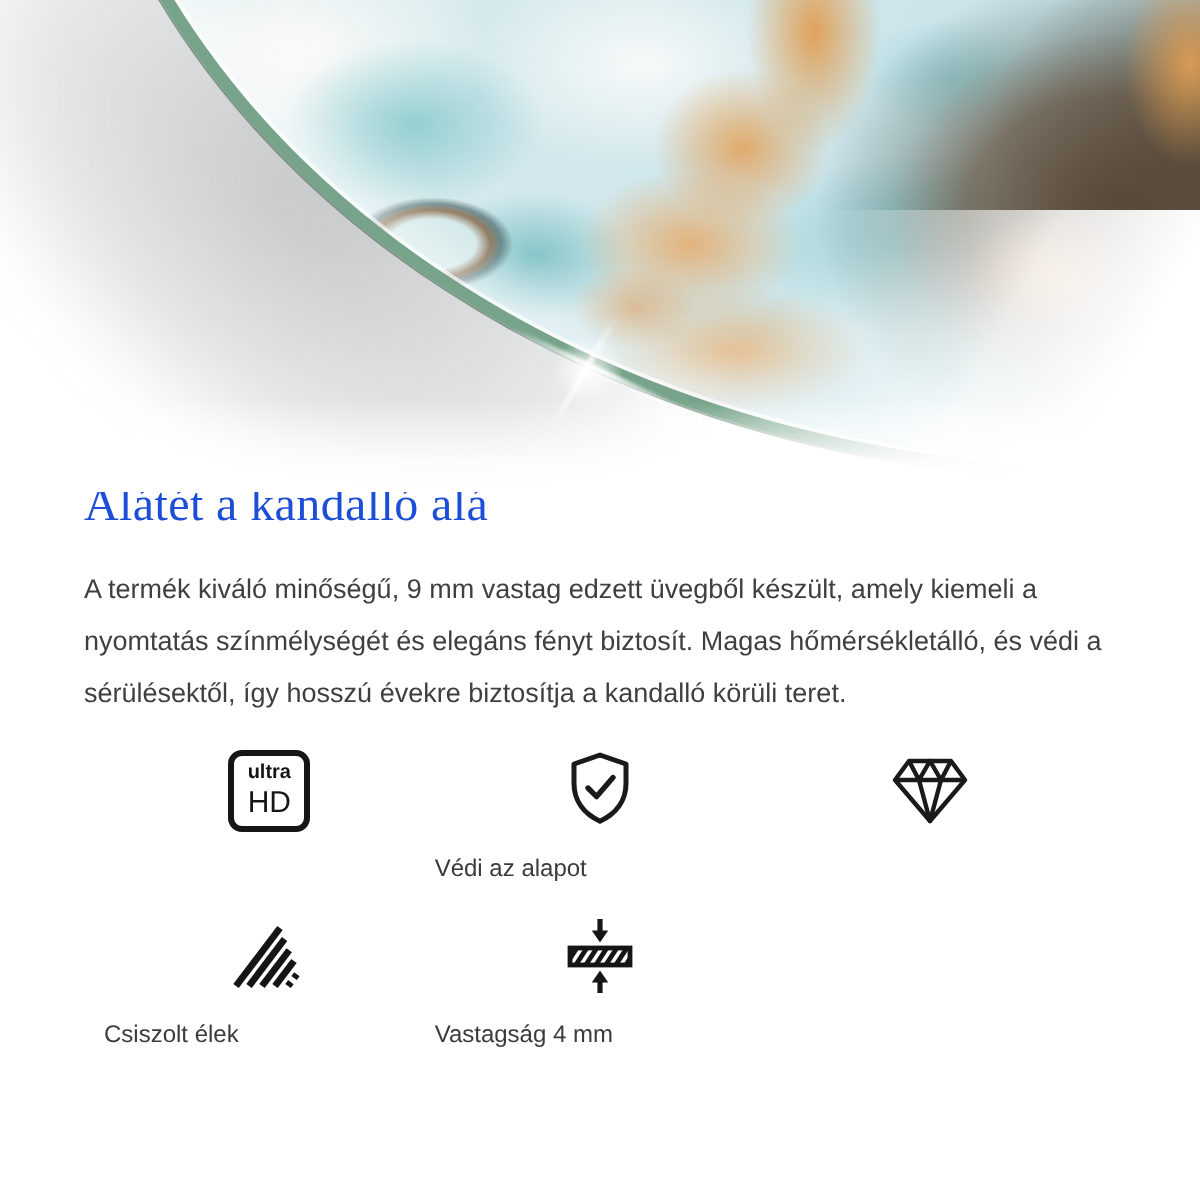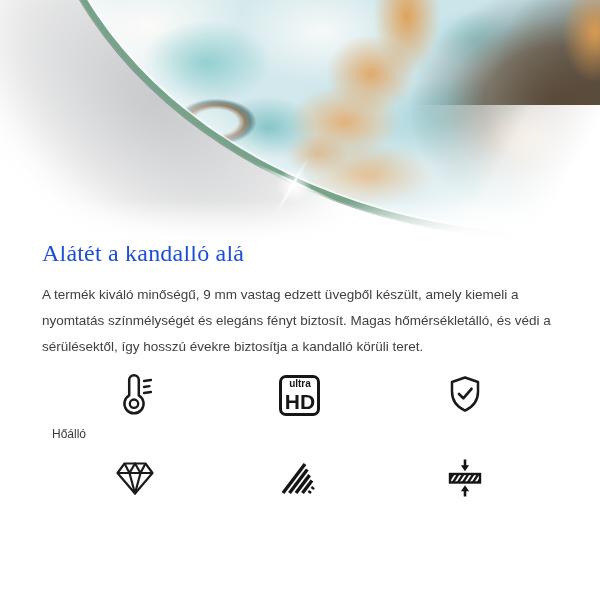--- a/index.html
+++ b/index.html
@@ -92,21 +92,21 @@
   .icon-box { height:46px; display:flex; align-items:center; justify-content:center; }
   .feature-label { display:block; margin-top:9px; font-size:12px; color:#3b3b3b; }
   .icon-svg { display:block; }
 
   .uhd-box {
     width:41px; height:41px; border:3px solid #161616; border-radius:7px;
     display:flex; flex-direction:column; align-items:center; justify-content:center;
     color:#161616;
   }
   .uhd-top { font-size:10px; font-weight:700; line-height:1; }
-  .uhd-bottom { font-size:21px; font-weight:700; line-height:1; margin-top:2px; }
+  .uhd-bottom { font-size:15px; font-weight:400; line-height:1; margin-top:2px; }
 </style>
 </head>
 <body>
 
 <div class="page">
 
   <div class="hero">
     <div class="disc-shadow"></div>
     <div class="glass-disc" role="img" aria-label="Kerek edzett üveg alátét absztrakt türkiz-arany márvány mintával"></div>
     <div class="sparkle">
@@ -119,49 +119,38 @@
   </div>
 
   <div class="content">
     <h1>
       <span>Alátét a kandalló alá</span>
     </h1>
     <p class="description">A termék kiváló minőségű, 9 mm vastag edzett üvegből készült, amely kiemeli a nyomtatás színmélységét és elegáns fényt biztosít. Magas hőmérsékletálló, és védi a sérülésektől, így hosszú évekre biztosítja a kandalló körüli teret.</p>
 
     <div class="features">
 
-      <div class="feature">
-        <div class="icon-box">
-          <svg class="icon-svg" width="40" height="46" viewBox="0 0 40 46" fill="none" stroke="#1a1a1a">
-            <path d="M14.2 8 a4.8 4.8 0 0 1 9.6 0 v15.4 a9.6 9.6 0 1 1 -9.6 0 Z" stroke-width="2.5" stroke-linejoin="round"></path>
-            <circle cx="19" cy="31.7" r="4.2" stroke-width="2.3"></circle>
-            <line x1="29" y1="9" x2="36" y2="8" stroke-width="2.3" stroke-linecap="round"></line>
-            <line x1="29" y1="15" x2="34.5" y2="14.2" stroke-width="2.3" stroke-linecap="round"></line>
-            <line x1="29" y1="21" x2="36" y2="20" stroke-width="2.3" stroke-linecap="round"></line>
-          </svg>
-        </div>
-        <span class="feature-label">Hőálló</span>
-      </div>
 
       <div class="feature">
         <div class="icon-box">
           <div class="uhd-box">
             <span class="uhd-top">ultra</span>
             <span class="uhd-bottom">HD</span>
           </div>
         </div>
       </div>
 
       <div class="feature">
         <div class="icon-box">
           <svg class="icon-svg" width="44" height="44" viewBox="0 0 44 44" fill="none" stroke="#1a1a1a">
             <path d="M22 4.5 L35 9 V18.8 C35 27.6 29.8 34 22 37.6 C14.2 34 9 27.6 9 18.8 V9 Z" stroke-width="2.5" stroke-linejoin="round"></path>
             <polyline points="16,21 20.3,25.3 28.5,15.8" stroke-width="2.7" stroke-linecap="round" stroke-linejoin="round"></polyline>
           </svg>
         </div>
+        <span class="feature-label">Védi az alapot</span>
       </div>
 
       <div class="feature">
         <div class="icon-box">
           <svg class="icon-svg" width="44" height="40" viewBox="0 0 44 40" fill="none" stroke="#1a1a1a" stroke-width="2.2" stroke-linejoin="round">
             <path d="M11.5 5.5 H32.5 L39.5 15 L22 35.5 L4.5 15 Z"></path>
             <path d="M4.5 15 H39.5"></path>
             <path d="M11.5 5.5 L16.5 15 L22 5.5 L27.5 15 L32.5 5.5"></path>
             <path d="M16.5 15 L22 35.5 L27.5 15"></path>
           </svg>
@@ -171,20 +160,21 @@
       <div class="feature">
         <div class="icon-box">
           <svg class="icon-svg" width="42" height="40" viewBox="0 0 42 40" fill="none" stroke="#151515" stroke-width="3.4">
             <path d="M4 35 L26 6"></path>
             <path d="M10.5 35 L28.3 11.5"></path>
             <path d="M17 35 L30.6 17.1"></path>
             <path d="M23.5 35 L33 22.5"></path>
             <path d="M30 35 L35.3 28" stroke-dasharray="2.4 2.6"></path>
           </svg>
         </div>
+        <span class="feature-label">Csiszolt élek</span>
       </div>
 
       <div class="feature">
         <div class="icon-box">
           <svg class="icon-svg" width="44" height="44" viewBox="0 0 44 44">
             <defs>
                 <clipPath id="barclip">
                   <rect x="7" y="18" width="30" height="8.5"></rect>
                 </clipPath>
               </defs>
@@ -197,17 +187,18 @@
               <line x1="27" y1="31" x2="38" y2="14"></line>
               <line x1="32" y1="31" x2="43" y2="14"></line>
             </g>
             <rect x="7" y="18" width="30" height="8.5" fill="none" stroke="#151515" stroke-width="2.4"></rect>
             <line x1="22" y1="3.5" x2="22" y2="10" stroke="#151515" stroke-width="2.6"></line>
             <polygon points="17.9,9.3 26.1,9.3 22,15.2" fill="#151515"></polygon>
             <line x1="22" y1="40.5" x2="22" y2="34" stroke="#151515" stroke-width="2.6"></line>
             <polygon points="17.9,35.2 26.1,35.2 22,29.3" fill="#151515"></polygon>
           </svg>
         </div>
+        <span class="feature-label">Vastagság 4 mm</span>
       </div>
 
     </div>
   </div>
 </div>
 
 </body></html>

